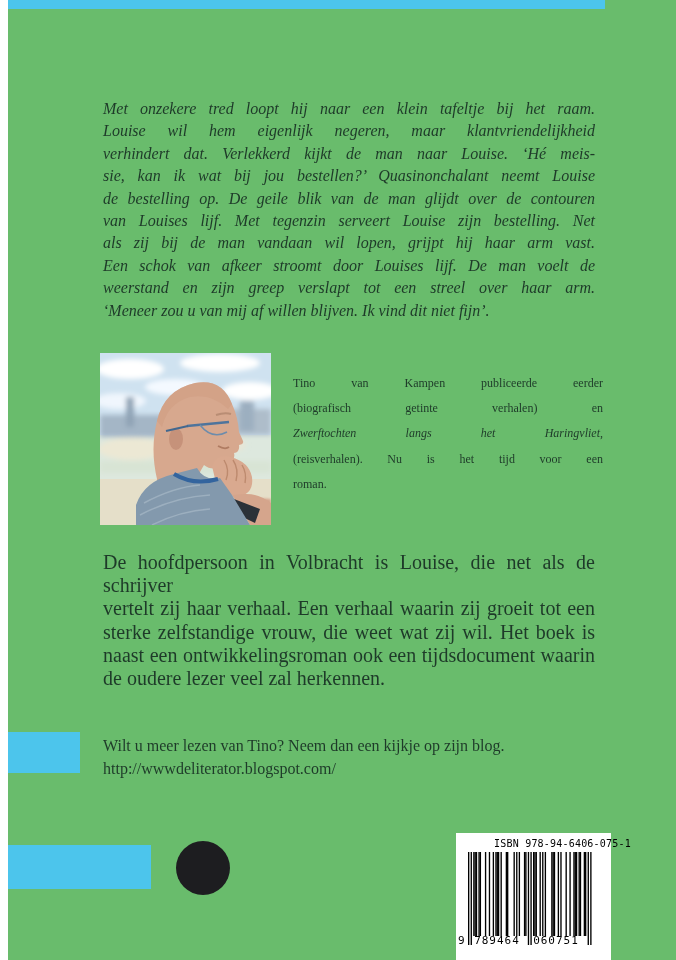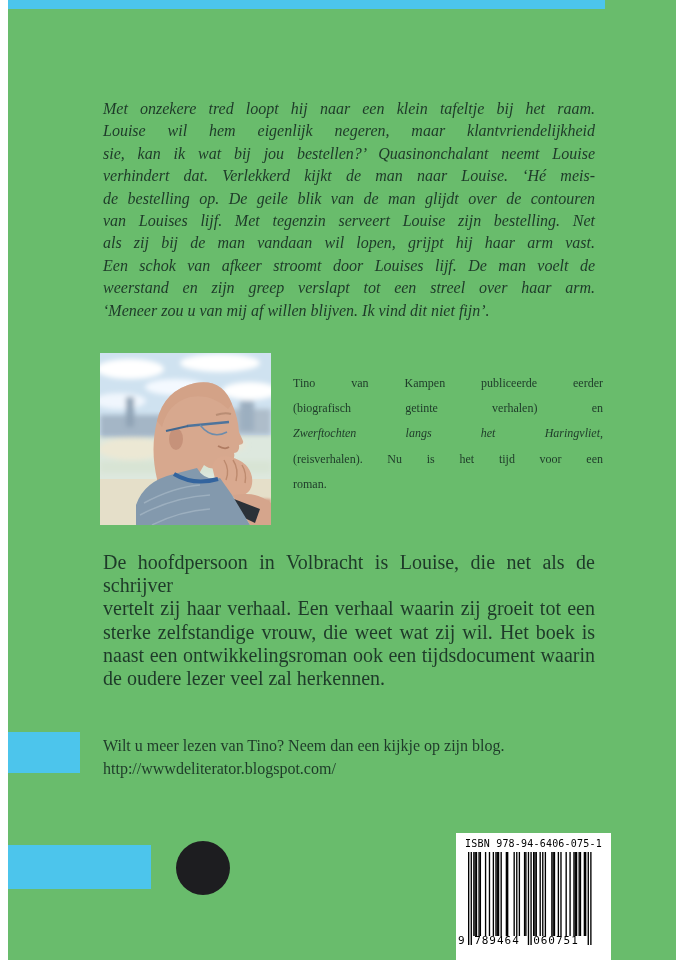--- a/index.html
+++ b/index.html
@@ -47,21 +47,21 @@
     border-radius:50%; background: var(--dot);
   }
 
   .bcbox {
     position:absolute; left:448px; top:833px; width:155px; height:127px;
     background: var(--paper);
   }
   .bcisbn {
     position:absolute; left:0; top:5px; width:100%;
     text-align:center; font-family:"DejaVu Sans Mono", monospace;
-    font-size:10px; letter-spacing:0.2px; color:#000; white-space:nowrap;
+    font-size:10px; letter-spacing:0.2px; color:#000; white-space:nowrap;padding-left:29px;
   }
   .bars { position:absolute; left:12px; top:19px; }
   .bars rect { fill:#000; }
   .bcd {
     position:absolute; top:101px; font-family:"DejaVu Sans Mono", monospace;
     font-size:11px; color:#000; letter-spacing:1px;
   }
   .bcd-first { left:2px; }
   .bcd-left  { left:16px;  width:50px; text-align:center; }
   .bcd-right { left:76px;  width:48px; text-align:center; }
@@ -69,22 +69,22 @@
 </head>
 <body>
 
 <div class="page">
 
   <div class="accent accent-top"></div>
 
   <div class="quote">
       <div class="jl">Met onzekere tred loopt hij naar een klein tafeltje bij het raam.</div>
       <div class="jl">Louise wil hem eigenlijk negeren, maar klantvriendelijkheid</div>
+      <div class="jl">verhindert dat. Verlekkerd kijkt de man naar Louise. ‘Hé meis-</div>
       <div class="jl">sie, kan ik wat bij jou bestellen?’ Quasinonchalant neemt Louise</div>
-      <div class="jl">verhindert dat. Verlekkerd kijkt de man naar Louise. ‘Hé meis-</div>
       <div class="jl">de bestelling op. De geile blik van de man glijdt over de contouren</div>
       <div class="jl">van Louises lijf. Met tegenzin serveert Louise zijn bestelling. Net</div>
       <div class="jl">als zij bij de man vandaan wil lopen, grijpt hij haar arm vast.</div>
       <div class="jl">Een schok van afkeer stroomt door Louises lijf. De man voelt de</div>
       <div class="jl">weerstand en zijn greep verslapt tot een streel over haar arm.</div>
       <div class="jl last">‘Meneer zou u van mij af willen blijven. Ik vind dit niet fijn’.</div>
     </div>
 
   <div class="photo">
     <svg width="171" height="172" viewBox="0 0 171 172" xmlns="http://www.w3.org/2000/svg">

